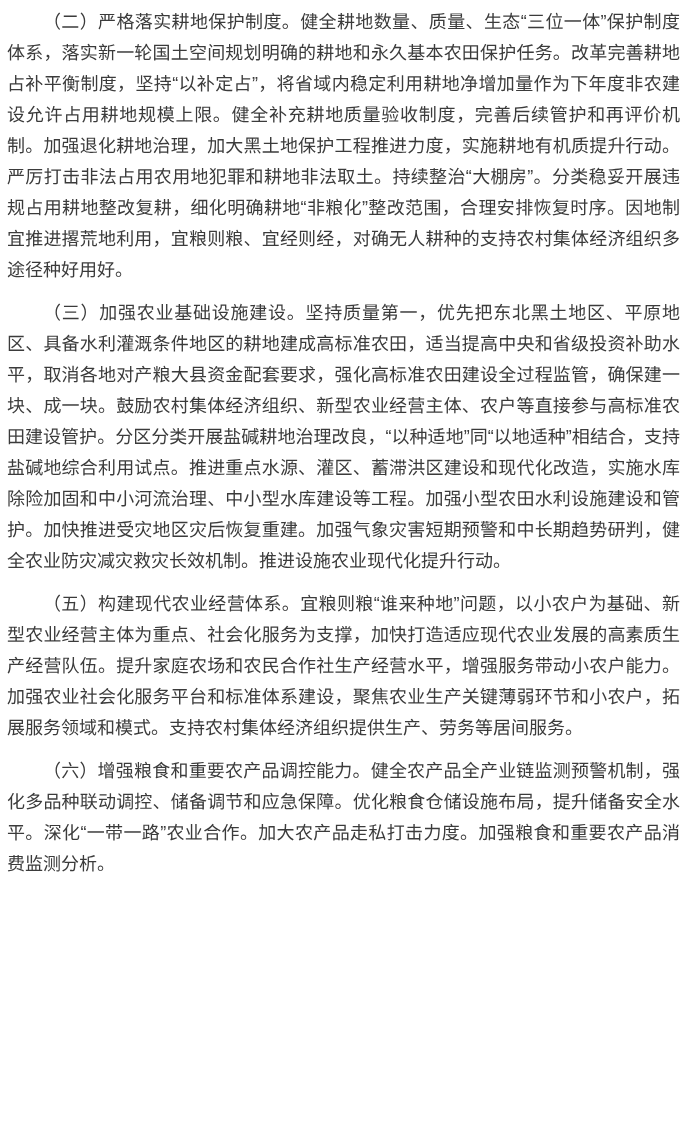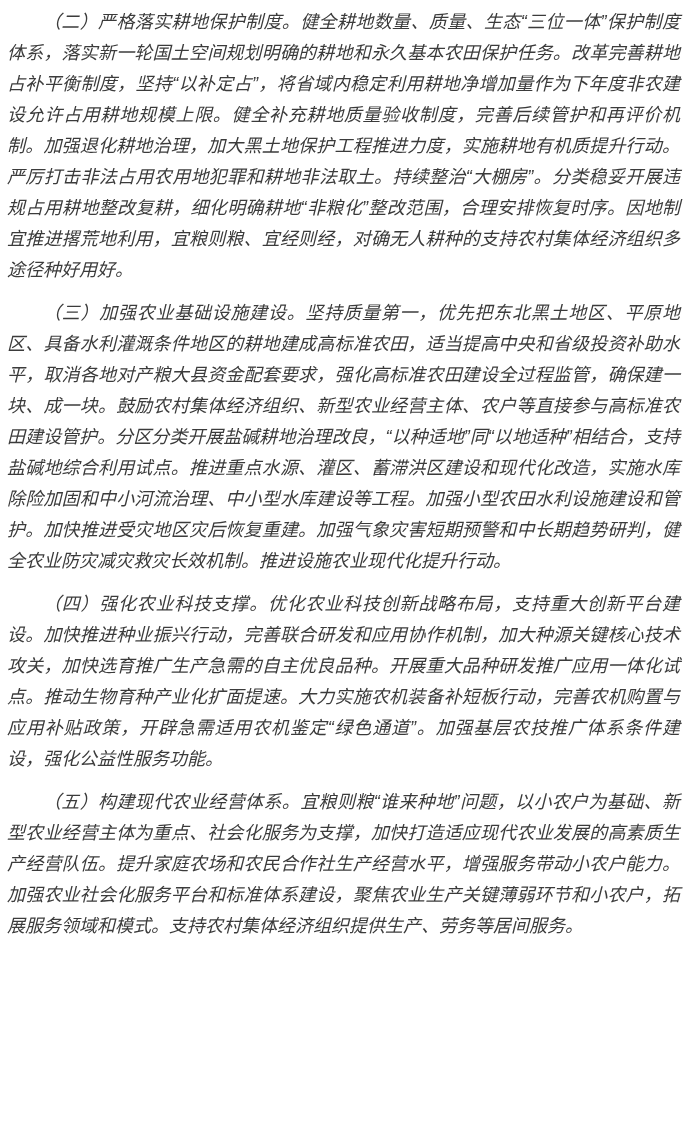--- a/index.html
+++ b/index.html
@@ -19,27 +19,26 @@
     line-height: 31px;
     color: #3b3b3b;
     text-align: justify;
     text-justify: inter-ideograph;
     overflow: hidden;
   }
   .document p.para {
     margin: 0 0 12px 0;
     text-indent: 2em;
     word-break: break-all;
-    font-style: italic;
   }
   .document p.para:last-child {
     margin-bottom: 0;
   }
 </style>
 </head>
 <body>
 
 <div class="document">
   <p class="para">（二）严格落实耕地保护制度。健全耕地数量、质量、生态“三位一体”保护制度体系，落实新一轮国土空间规划明确的耕地和永久基本农田保护任务。改革完善耕地占补平衡制度，坚持“以补定占”，将省域内稳定利用耕地净增加量作为下年度非农建设允许占用耕地规模上限。健全补充耕地质量验收制度，完善后续管护和再评价机制。加强退化耕地治理，加大黑土地保护工程推进力度，实施耕地有机质提升行动。严厉打击非法占用农用地犯罪和耕地非法取土。持续整治“大棚房”。分类稳妥开展违规占用耕地整改复耕，细化明确耕地“非粮化”整改范围，合理安排恢复时序。因地制宜推进撂荒地利用，宜粮则粮、宜经则经，对确无人耕种的支持农村集体经济组织多途径种好用好。</p>
   <p class="para">（三）加强农业基础设施建设。坚持质量第一，优先把东北黑土地区、平原地区、具备水利灌溉条件地区的耕地建成高标准农田，适当提高中央和省级投资补助水平，取消各地对产粮大县资金配套要求，强化高标准农田建设全过程监管，确保建一块、成一块。鼓励农村集体经济组织、新型农业经营主体、农户等直接参与高标准农田建设管护。分区分类开展盐碱耕地治理改良，“以种适地”同“以地适种”相结合，支持盐碱地综合利用试点。推进重点水源、灌区、蓄滞洪区建设和现代化改造，实施水库除险加固和中小河流治理、中小型水库建设等工程。加强小型农田水利设施建设和管护。加快推进受灾地区灾后恢复重建。加强气象灾害短期预警和中长期趋势研判，健全农业防灾减灾救灾长效机制。推进设施农业现代化提升行动。</p>
-  <p class="para">（四）强化农业科技支撑。优化农业科技创新战略布局，支持重大创新平台建设。加快推进种业振兴行动，完善联合研发和应用协作机制，加大种源关键核心技术攻关，加快选育推广生产急需的自主优良品种。开展重大品种研发推广应用一体化试点。推动生物育种产业化扩面提速。大力实施农机装备补短板行动，完善农机购置与应用补贴政策，开辟急需适用农机鉴定“绿色通道”。加强基层农技推广体系条件建设，强化公益性服务功能。</p>
   <p class="para">（五）构建现代农业经营体系。宜粮则粮“谁来种地”问题，以小农户为基础、新型农业经营主体为重点、社会化服务为支撑，加快打造适应现代农业发展的高素质生产经营队伍。提升家庭农场和农民合作社生产经营水平，增强服务带动小农户能力。加强农业社会化服务平台和标准体系建设，聚焦农业生产关键薄弱环节和小农户，拓展服务领域和模式。支持农村集体经济组织提供生产、劳务等居间服务。</p>
+  <p class="para">（六）增强粮食和重要农产品调控能力。健全农产品全产业链监测预警机制，强化多品种联动调控、储备调节和应急保障。优化粮食仓储设施布局，提升储备安全水平。深化“一带一路”农业合作。加大农产品走私打击力度。加强粮食和重要农产品消费监测分析。</p>
 </div>
 
 </body></html>

